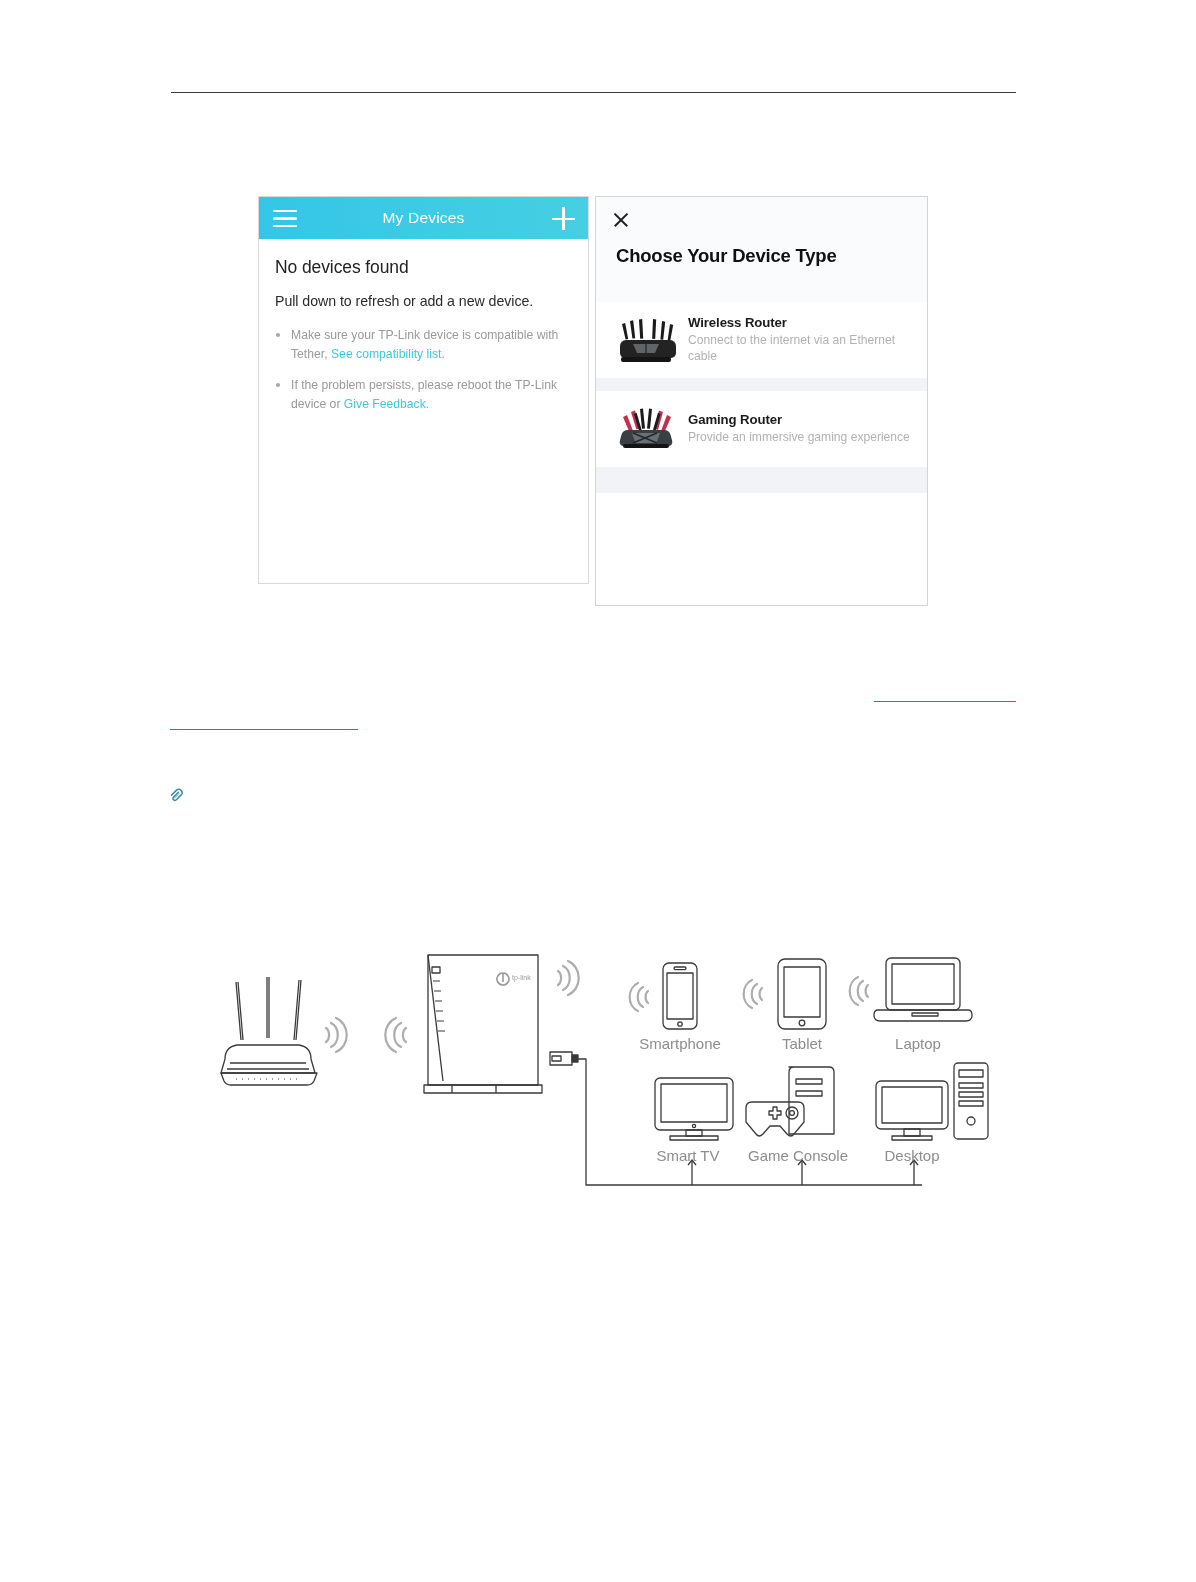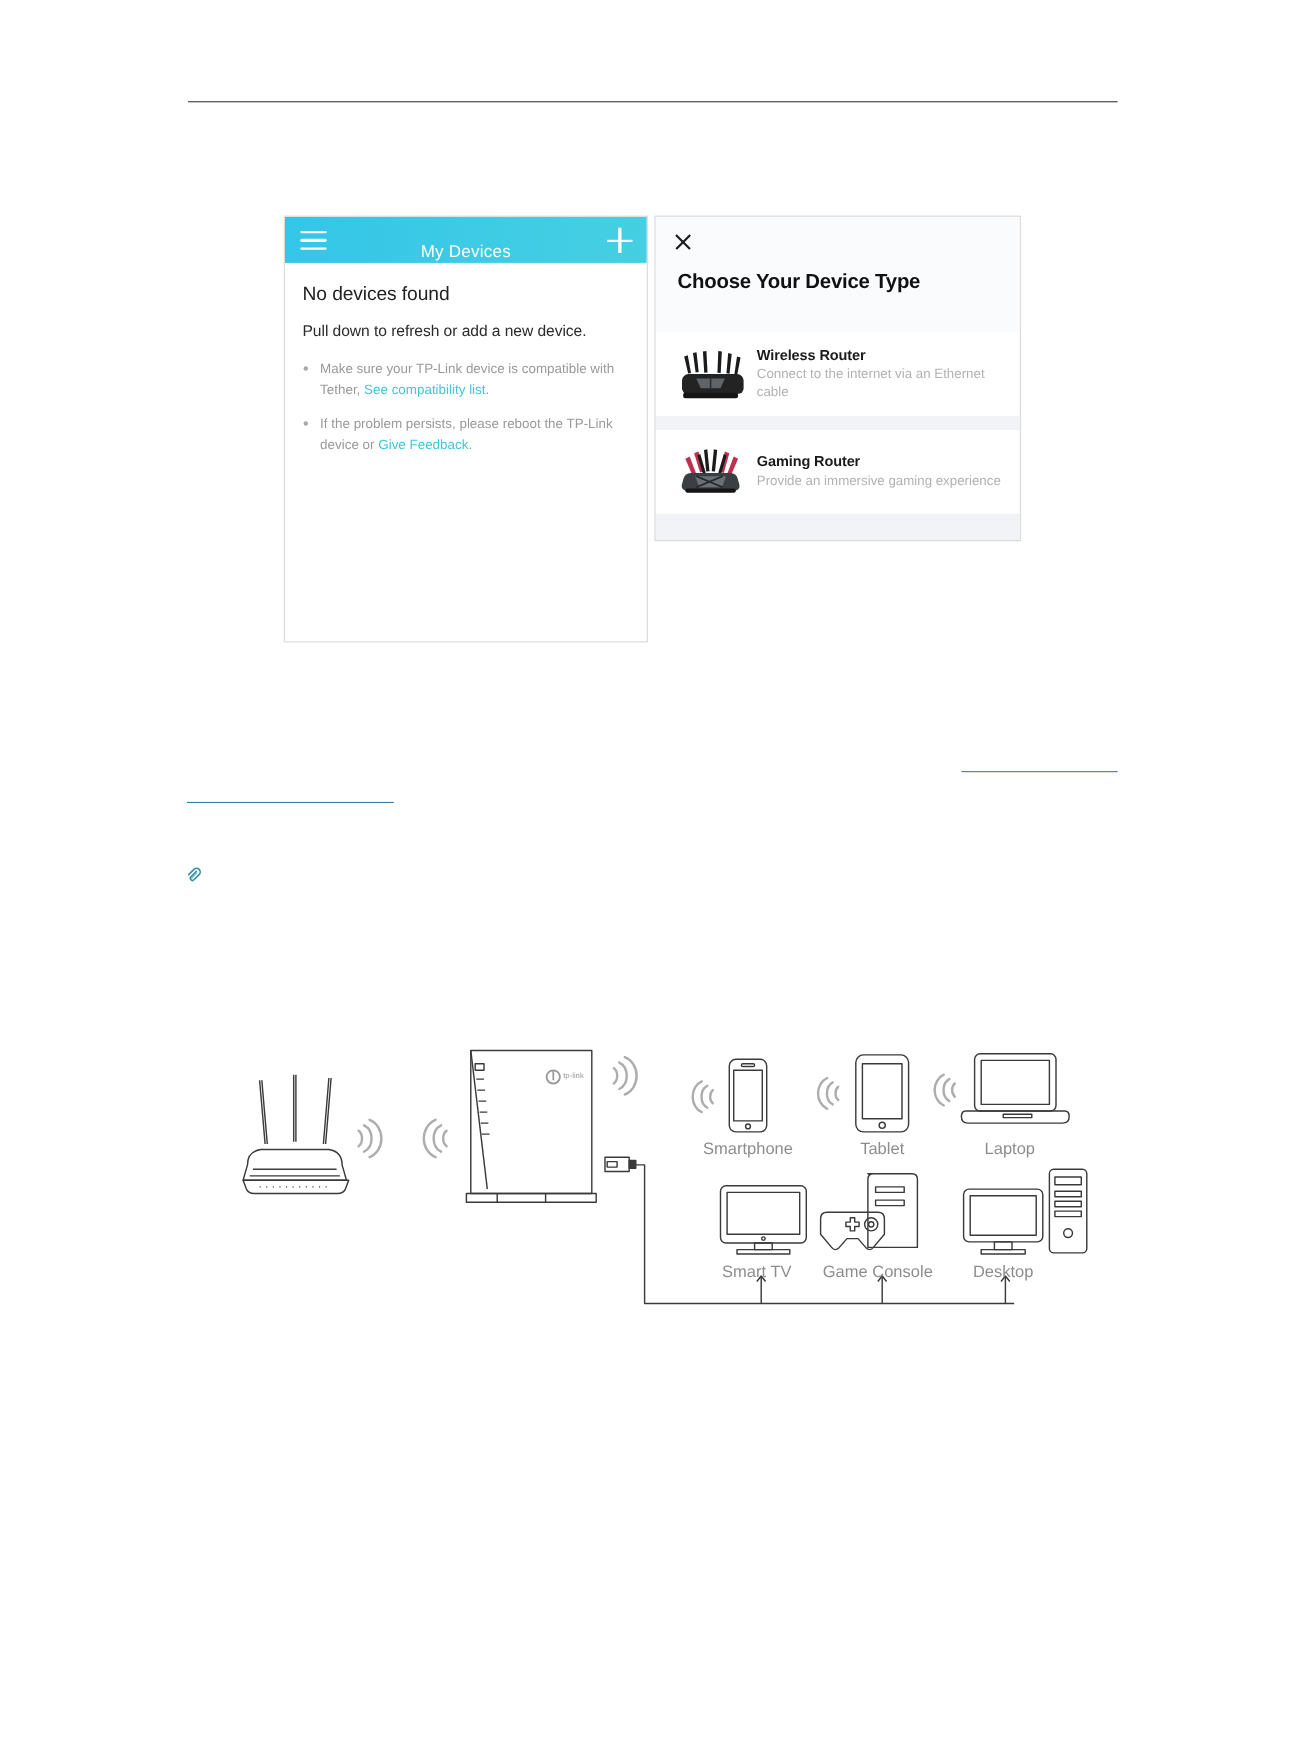--- a/index.html
+++ b/index.html
@@ -61,21 +61,21 @@
     border: 1px solid #d9d9d9;
     box-sizing: border-box;
     overflow: hidden;
   }
   .phone-header {
     position: relative;
     height: 42px;
     background: #3fc8e4;
     background: linear-gradient(90deg, #34c6e8 0%, #45cfe2 100%);
     display: flex;
-    align-items: flex-end;
+    align-items: center;
     justify-content: center;
   }
   .phone-title {
     color: #ffffff;
     font-size: 15.5px;
     letter-spacing: .2px;
   }
   .hamburger {
     position: absolute;
     left: 14px;
@@ -145,21 +145,21 @@
     background: #a8a8a8;
   }
   .lnk { color: #3ec8d8; }
 
   
   .chooser {
     position: absolute;
     left: 337px;
     top: 0;
     width: 333px;
-    height: 296px;
+    height: 410px;
     background: #ffffff;
     border: 1px solid #d4d4d4;
     box-sizing: border-box;
     overflow: hidden;
   }
   .chooser-top {
     height: 105px;
     background: #fafbfc;
     position: relative;
   }

